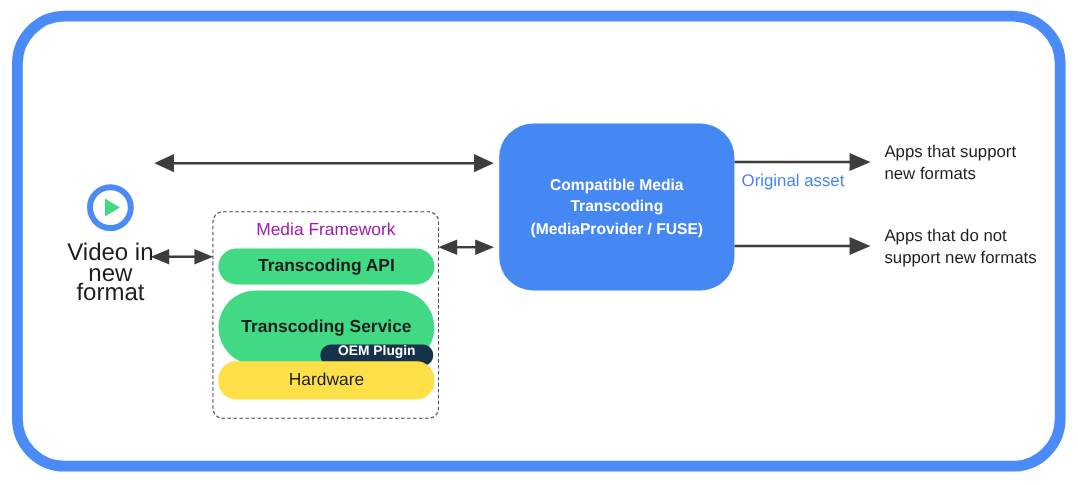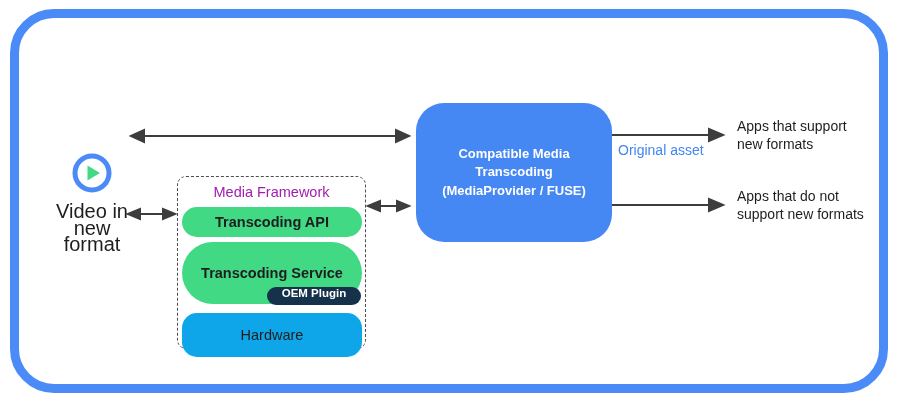--- a/index.html
+++ b/index.html
@@ -24,21 +24,21 @@
   .mf-title{
     position:absolute;left:0;top:7px;width:100%;text-align:center;
     font-size:14.5px;color:#a21caf;
   }
   .pill{
     position:absolute;left:4px;width:180px;display:flex;align-items:center;justify-content:center;
     box-sizing:border-box;font-size:14.5px;
   }
   .pill.api{top:30px;height:30px;border-radius:15px;background:#42d985;font-weight:bold;}
   .pill.service{top:65px;height:62px;border-radius:31px;background:#42d985;font-weight:bold;}
-  .pill.hw{top:136px;height:44px;border-radius:15px;background:#0ea5e9;}
+  .pill.hw{top:124px;height:32px;border-radius:15px;background:#fde047;}
   .oem{
     position:absolute;left:89px;top:110px;width:94px;height:18px;border-radius:9px;
     background:#16324a;color:#ffffff;font-size:11.5px;font-weight:bold;
     display:flex;justify-content:center;
   }
   .blue-box{
     position:absolute;left:416px;top:103px;width:196px;height:139px;border-radius:28px;
     background:#4587f3;color:#ffffff;font-weight:bold;font-size:13px;line-height:18.5px;
     display:flex;align-items:center;justify-content:center;text-align:center;white-space:pre-line;
   }

